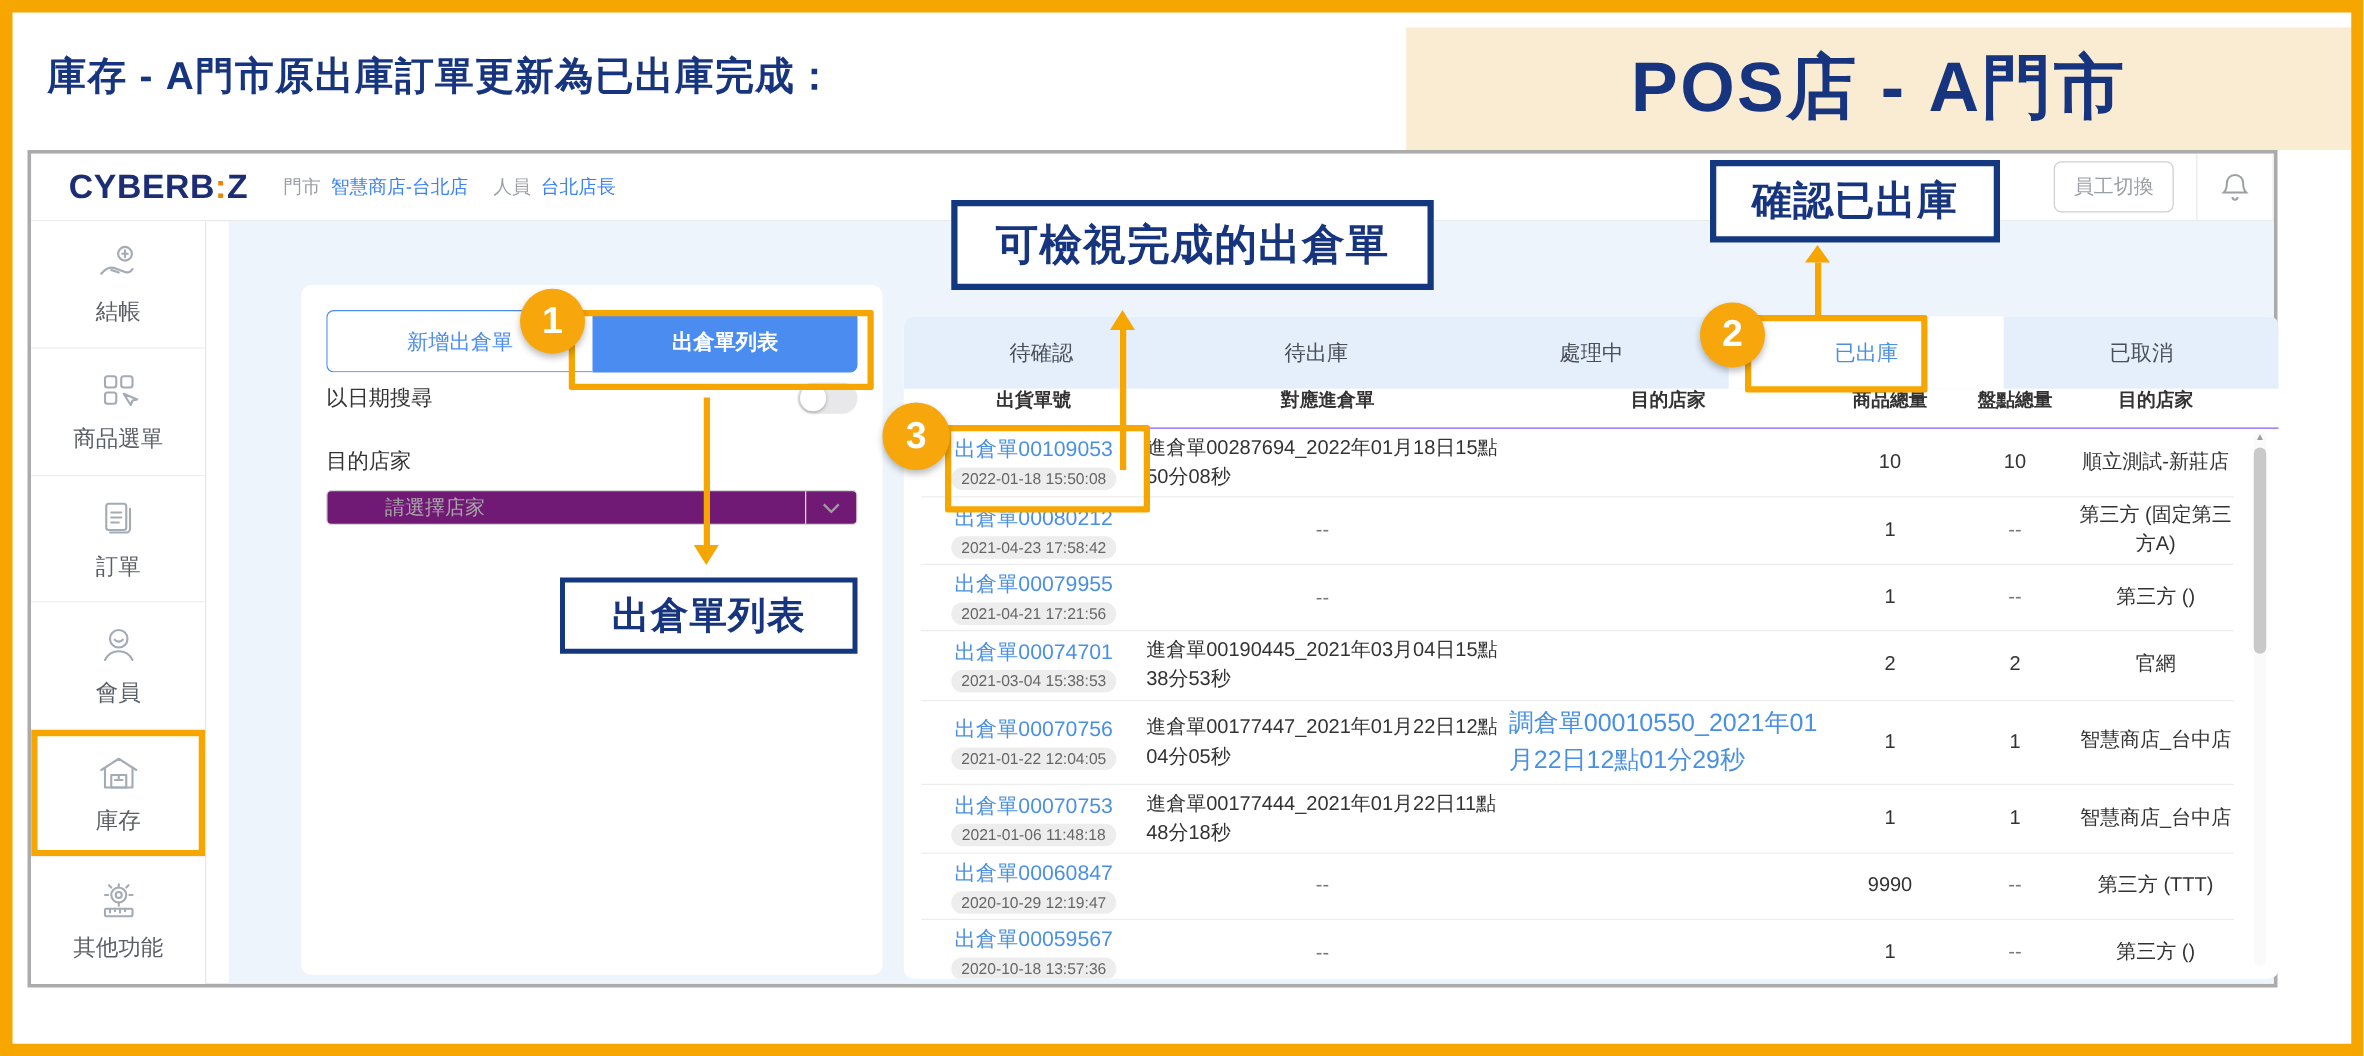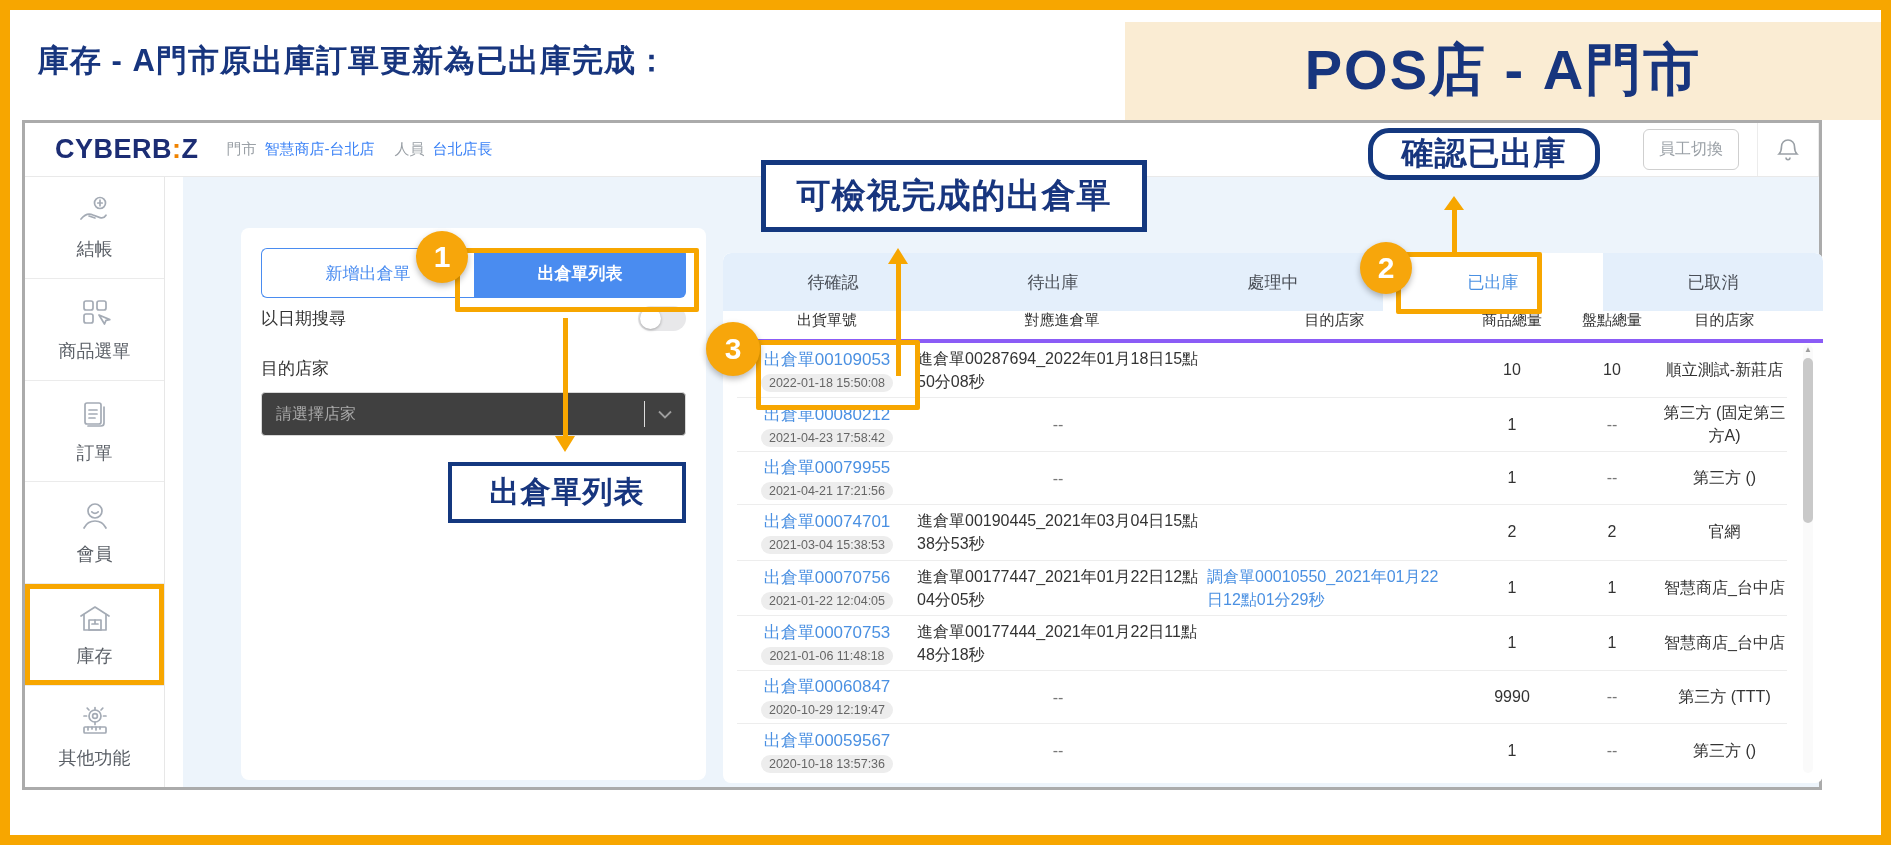--- a/index.html
+++ b/index.html
@@ -55,65 +55,65 @@
   .f-tab.plain { border:1px solid #4A8CF0; border-right:none; border-radius:6px 0 0 6px;
                  color:#4A8CF0; background:#fff; }
   .f-tab.sel { background:#4A8CF0; color:#fff; border-radius:0 6px 6px 0; font-weight:600; }
   .toggle-row { margin-top:8px; display:flex; align-items:center; justify-content:space-between; }
   .f-label { font-size:17px; color:#333; }
   .toggle { width:48px; height:25px; border-radius:13px; background:#E8E8EA; position:relative;
             cursor:pointer; }
   .toggle .knob { position:absolute; left:2px; top:2px; width:21px; height:21px; border-radius:50%;
                   background:#fff; box-shadow:0 1px 3px rgba(0,0,0,.3); }
   .sel-label { margin-top:26px; font-size:17px; color:#333; }
-  .select { margin-top:12px; height:44px; border:1px solid #D8D8D8; border-radius:4px;
-            display:flex; align-items:center; background:#404040; cursor:pointer; }
+  .select { margin-top:12px; height:28px; border:1px solid #D8D8D8; border-radius:4px;
+            display:flex; align-items:center; background:#701a75; cursor:pointer;padding-left:32px; }
   .select .ph { flex:1; padding:0 14px; font-size:16px; color:#A9A9A9; }
   .select .divider { width:1px; height:26px; background:#DCDCDC; }
   .select .chev { width:40px; display:flex; align-items:center; justify-content:center; }
 
   
   .list-card { position:absolute; left:540px; top:76px; width:1100px; height:530px;
                background:#fff; border-radius:8px; overflow:hidden; }
   .s-tabs { display:flex; height:58px; background:#E4EFFB; border-radius:8px 8px 0 0; }
   .s-tab { flex:1; display:flex; align-items:center; justify-content:center; font-size:17px;
            color:#4A4F57; cursor:pointer; }
   .s-tab.sel { background:#fff; color:#4A90E2; }
   .thead { display:grid; grid-template-columns:180px 290px 255px 100px 100px 1fr;
            padding:0 36px 16px 14px; height:32px; align-items:center;
-           border-bottom:4px solid #8b5cf6; }
+           border-bottom:1px solid #8b5cf6;font-weight:bold; }
   .th { text-align:center; font-size:15px; color:#333; }
   .tbody { height:440px; overflow:hidden; padding:0 36px 0 14px; }
   .trow { display:grid; grid-template-columns:180px 290px 255px 100px 100px 1fr;
           align-items:center; border-bottom:1px solid #EDEDED; min-height:53px; padding:4px 0; }
   .trow:last-child { border-bottom:none; }
   .c1 { display:flex; flex-direction:column; align-items:center; gap:3px; }
   .lnk { color:#4A90E2; font-size:17px; text-decoration:none; cursor:pointer; }
   .pill { background:#EDEDED; color:#666; font-size:12.5px; border-radius:10px; padding:2px 8px;
           white-space:nowrap; }
   .c2,.c3 { font-size:16px; color:#333; line-height:1.45; padding-right:8px; }
   .c2.dash,.c5.dash { text-align:center; color:#777; }
-  .c3 .lnk { font-size:16px; line-height:1.45; }
+  .c3 .lnk { font-size:20px; line-height:1.45; }
   .c4,.c5 { text-align:center; font-size:16px; color:#333; }
   .c6 { text-align:center; font-size:16px; color:#333; line-height:1.4; }
 
   .sbar { position:absolute; right:10px; top:92px; bottom:10px; width:10px; background:#FAFAFA;
           border-radius:5px; }
   .sbar .up { position:absolute; top:0; left:0; width:10px; text-align:center; font-size:8px;
               color:#9E9E9E; line-height:10px; }
   .sbar .thumb { position:absolute; top:13px; left:0; width:10px; height:165px; background:#C9C9C9;
                  border-radius:5px; cursor:pointer; }
 
   
   .callout { position:absolute; background:#fff; border:5px solid #14387F; color:#17357E;
              font-weight:800; display:flex; align-items:center; justify-content:center;
              z-index:70; letter-spacing:1px; }
   .co-list { left:448px; top:462px; width:238px; height:61px; font-size:30px; border-width:4px; }
   .co-view { left:721px; top:160px; width:386px; height:72px; font-size:34px; }
-  .co-confirm { left:1368px; top:128px; width:232px; height:52px; font-size:32px;border-radius:21px; }
+  .co-confirm { left:1368px; top:128px; width:232px; height:66px; font-size:32px; }
 
   .hl-box { position:absolute; border:5px solid #F7A600; z-index:65; border-radius:2px; }
   .hl-list-tab { left:455px; top:248px; width:244px; height:64px; }
   .hl-out-tab  { left:1396px; top:252px; width:146px; height:62px; }
   .hl-row1     { left:756px; top:340px; width:164px; height:70px; }
 
   .badge { position:absolute; width:52px; height:52px; border-radius:50%; background:#F7A60B;
            color:#fff; font-size:30px; font-weight:800; display:flex; align-items:center;
            justify-content:center; z-index:72; box-shadow:0 3px 6px rgba(0,0,0,.28); }
   .badge1 { left:416px; top:231px; }

